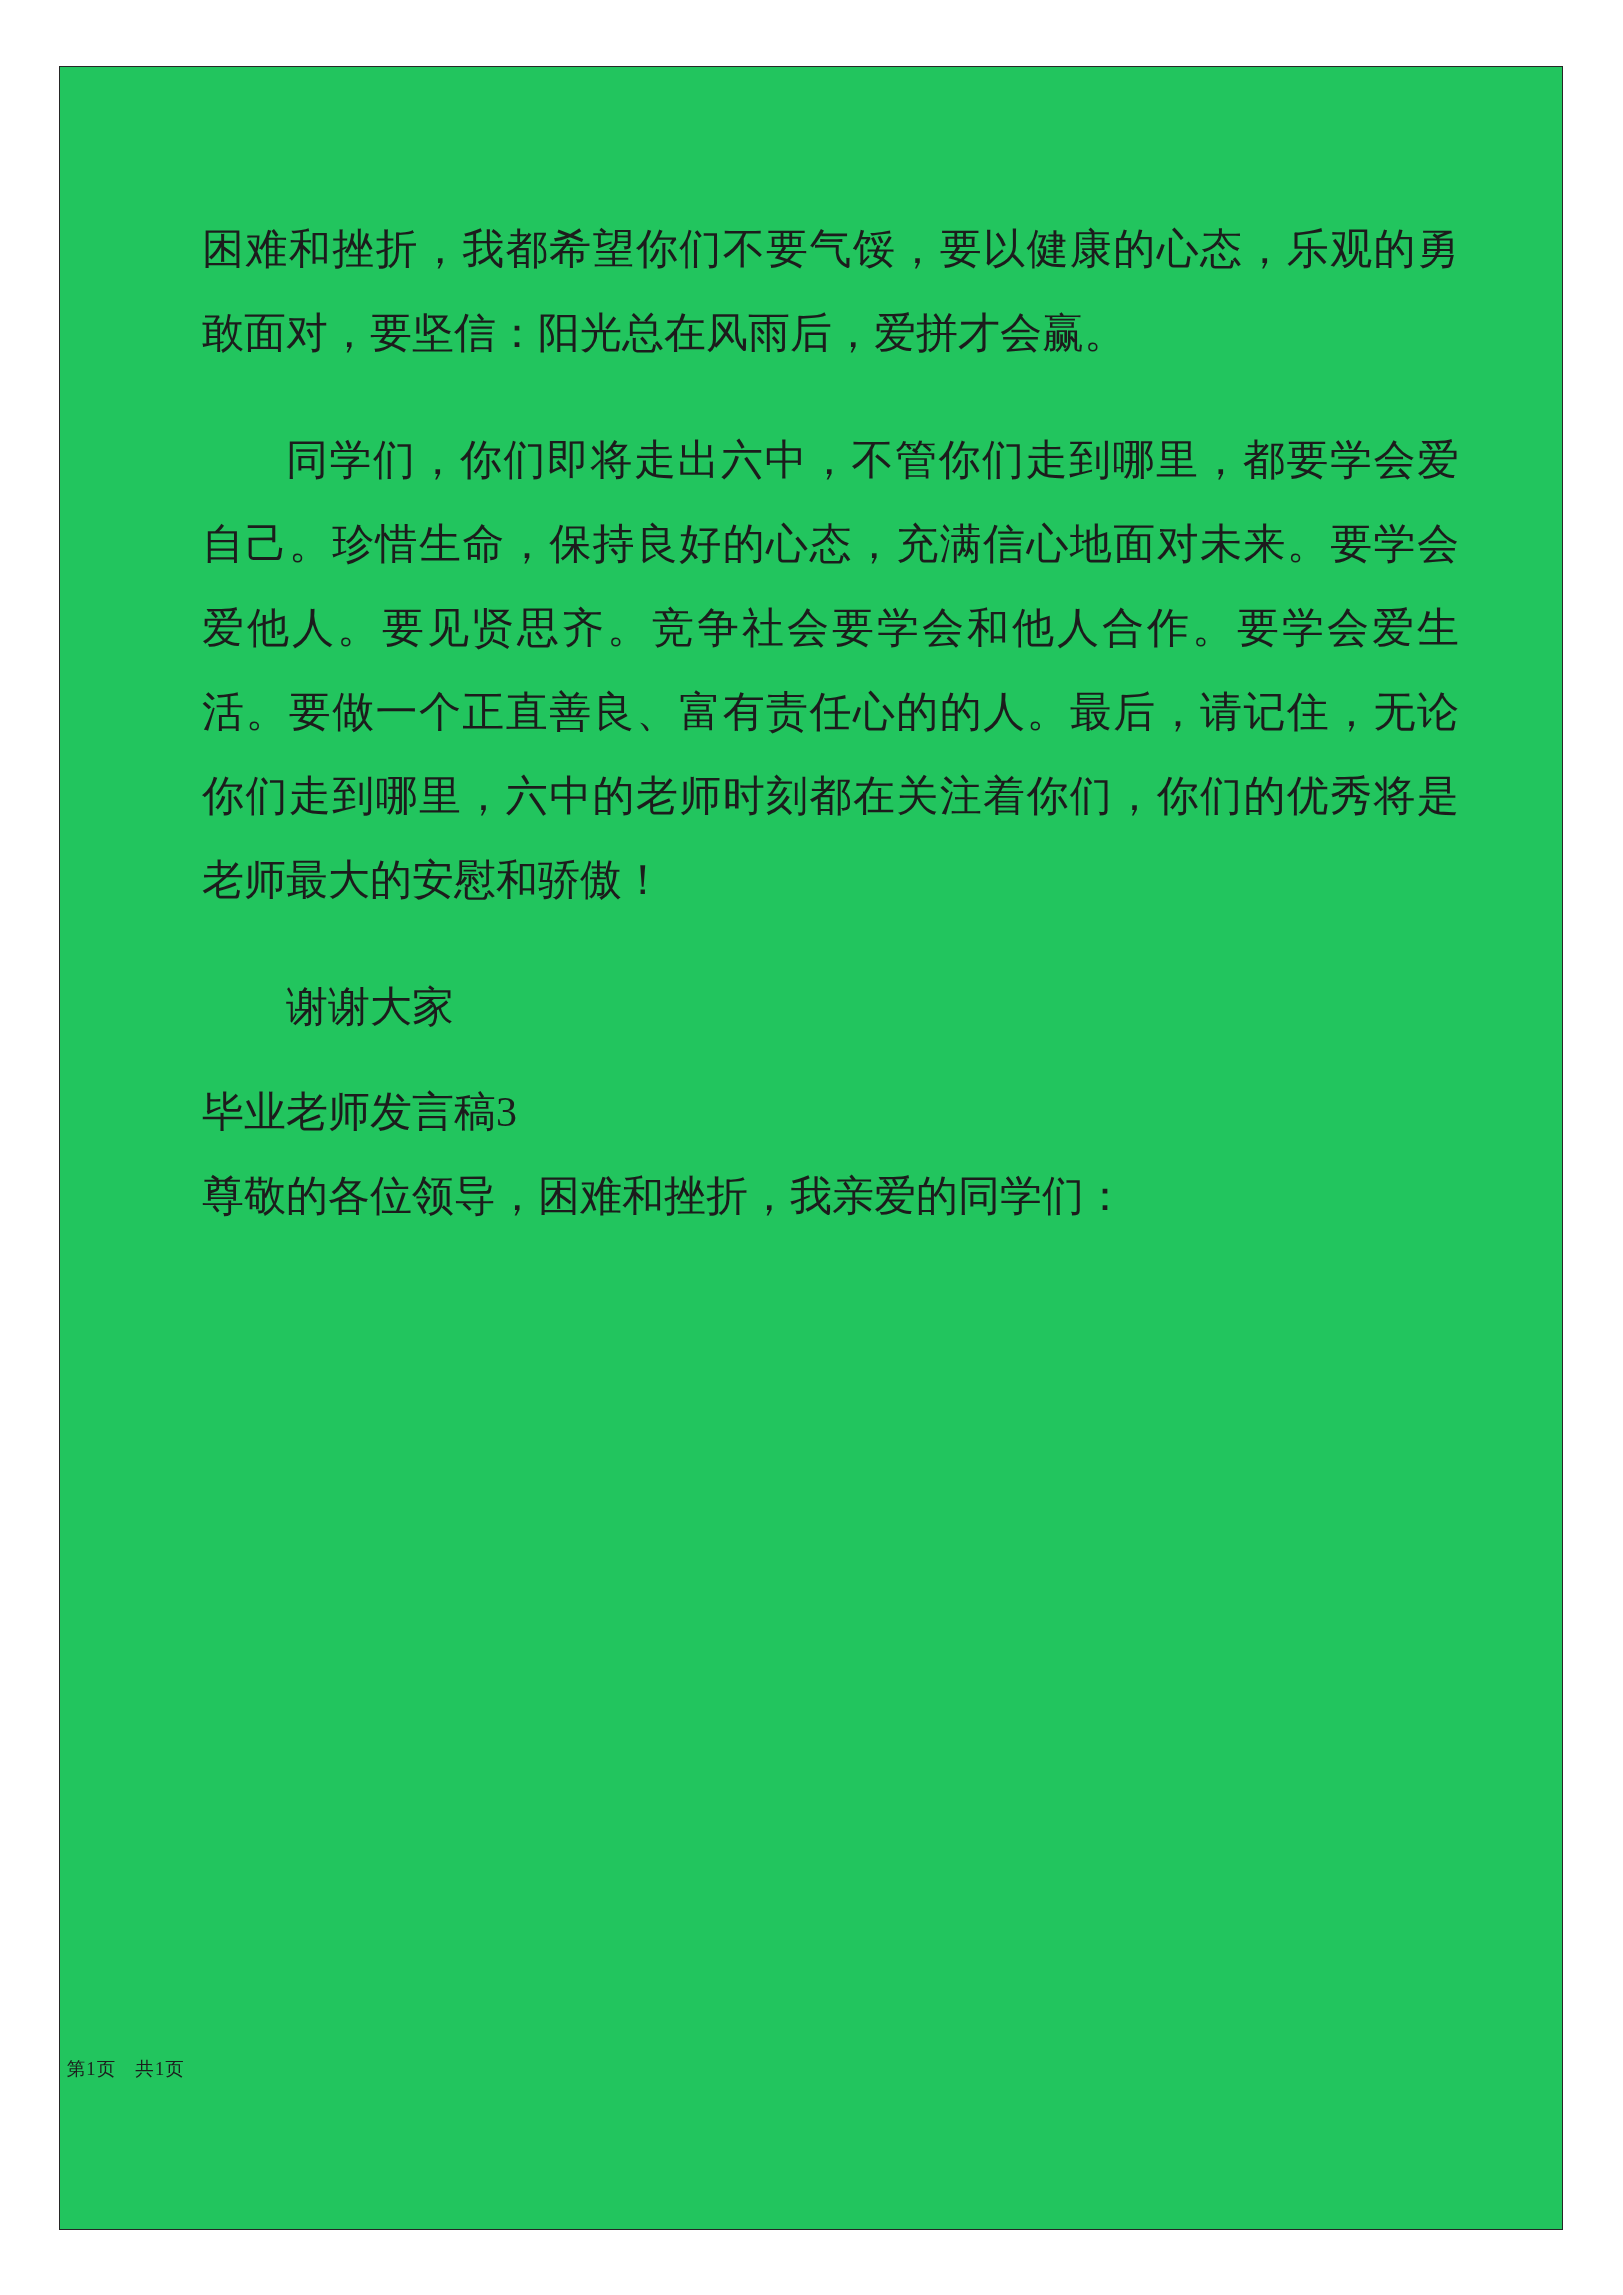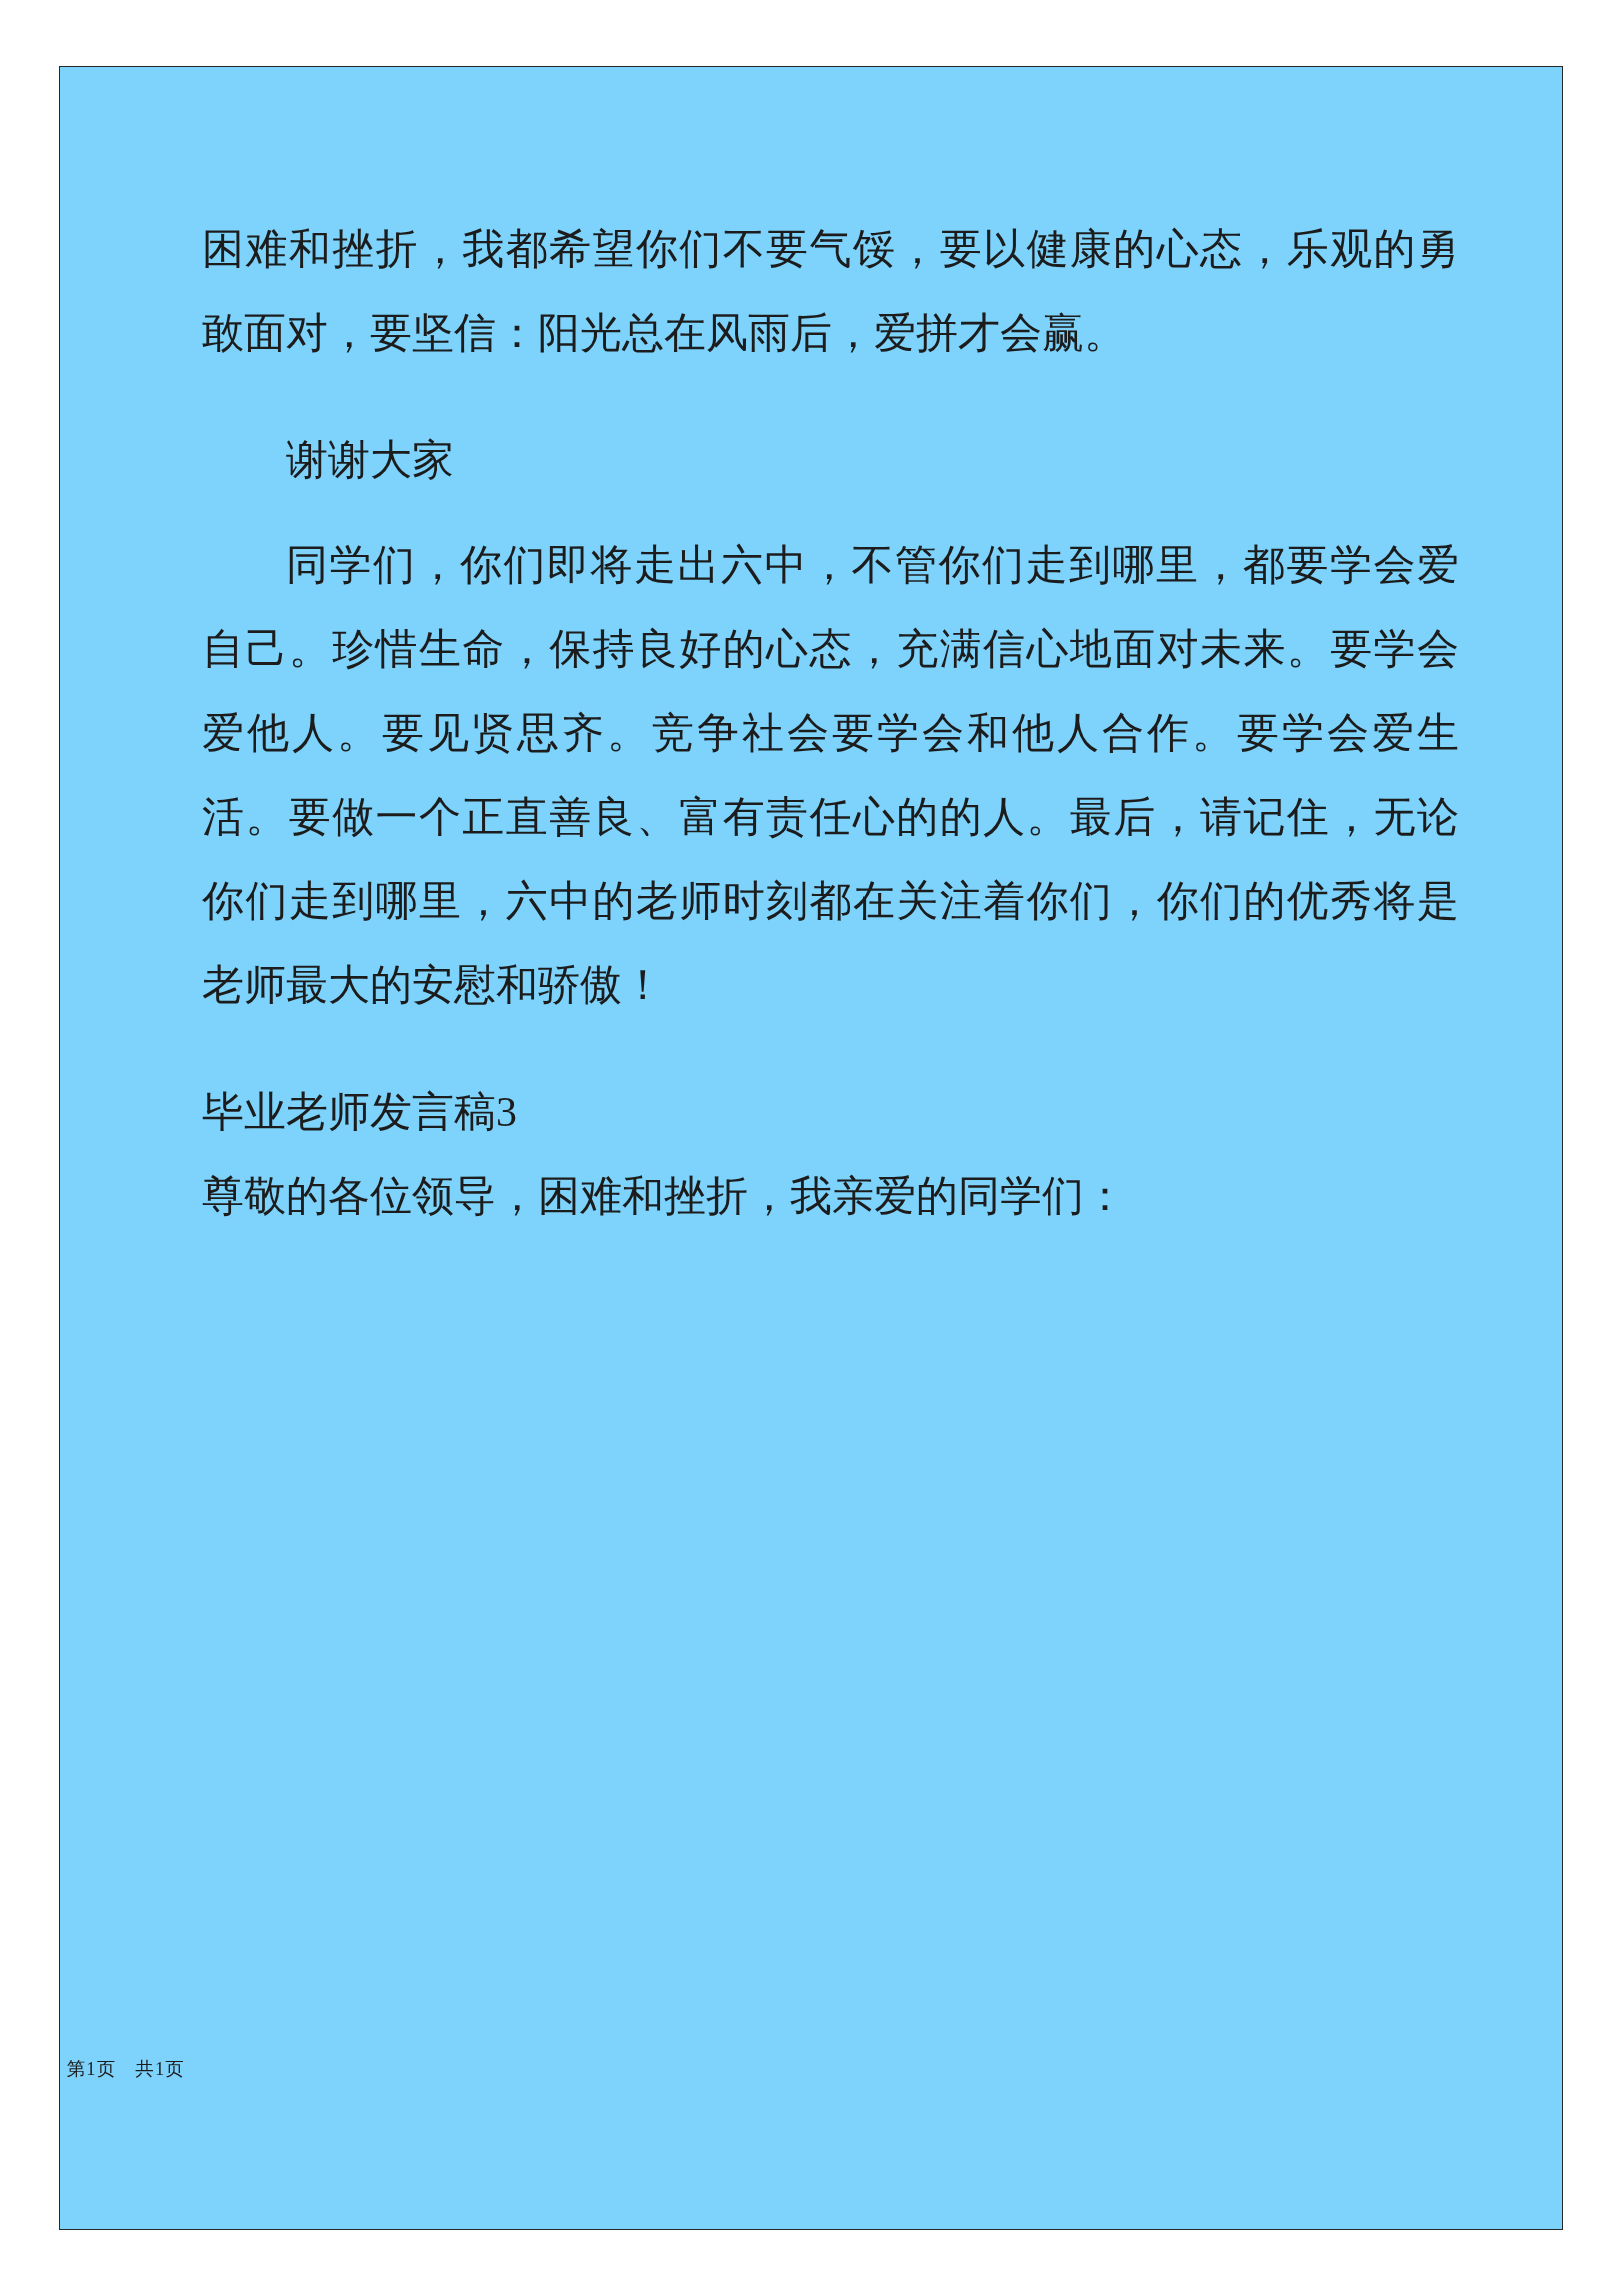--- a/index.html
+++ b/index.html
@@ -12,21 +12,21 @@
     color: #1c1c1c;
     overflow: hidden;
   }
   .page-border {
     position: absolute;
     left: 59px;
     top: 66px;
     width: 1504px;
     height: 2164px;
     border: 1.7px solid #262626;
-    background: #7dd3fc;
+    background: #22c55e;
   }
   .content {
     position: absolute;
     left: 142px;
     top: 140px;
     width: 1257px;
     font-size: 42px;
     line-height: 84px;
     text-align: justify;
     text-justify: inter-character;
@@ -52,22 +52,22 @@
     letter-spacing: 1.1px;
   }
   .footer span { margin: 0 6.7px; }
 </style>
 </head>
 <body>
 
 <div class="page-border">
   <div class="content">
     <p>困难和挫折，我都希望你们不要气馁，要以健康的心态，乐观的勇敢面对，要坚信：阳光总在风雨后，爱拼才会赢。</p>
+    <p class="indent">同学们，你们即将走出六中，不管你们走到哪里，都要学会爱自己。珍惜生命，保持良好的心态，充满信心地面对未来。要学会爱他人。要见贤思齐。竞争社会要学会和他人合作。要学会爱生活。要做一个正直善良、富有责任心的的人。最后，请记住，无论你们走到哪里，六中的老师时刻都在关注着你们，你们的优秀将是老师最大的安慰和骄傲！</p>
     <p class="indent mb-sm">谢谢大家</p>
-    <p class="indent">同学们，你们即将走出六中，不管你们走到哪里，都要学会爱自己。珍惜生命，保持良好的心态，充满信心地面对未来。要学会爱他人。要见贤思齐。竞争社会要学会和他人合作。要学会爱生活。要做一个正直善良、富有责任心的的人。最后，请记住，无论你们走到哪里，六中的老师时刻都在关注着你们，你们的优秀将是老师最大的安慰和骄傲！</p>
     <p class="mb-0">毕业老师发言稿3</p>
     <p>尊敬的各位领导，困难和挫折，我亲爱的同学们：</p>
   </div>
 
   <div class="footer">
     <span>第1页</span>
     <span>共1页</span>
   </div>
 </div>
 

